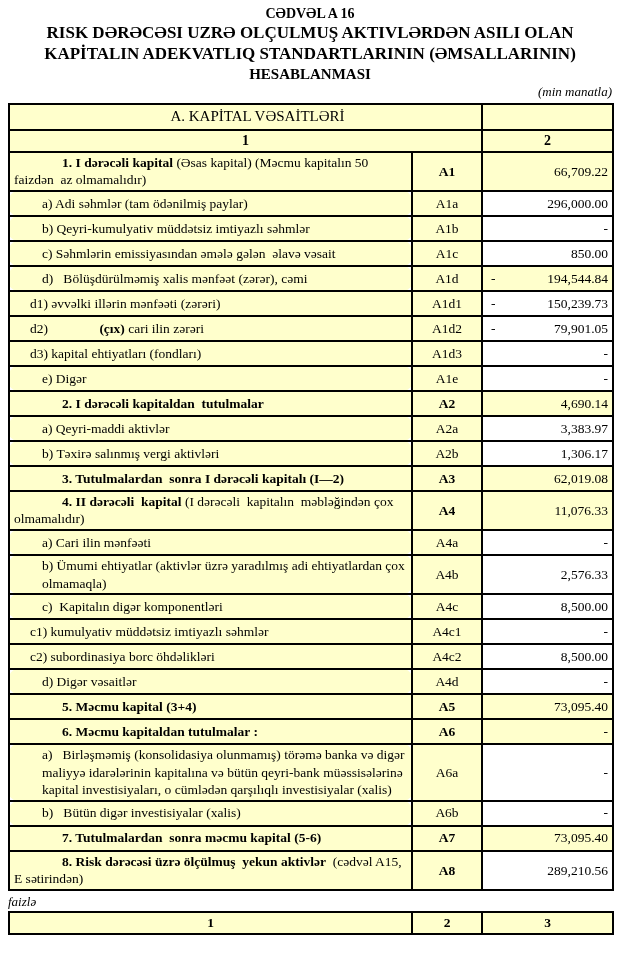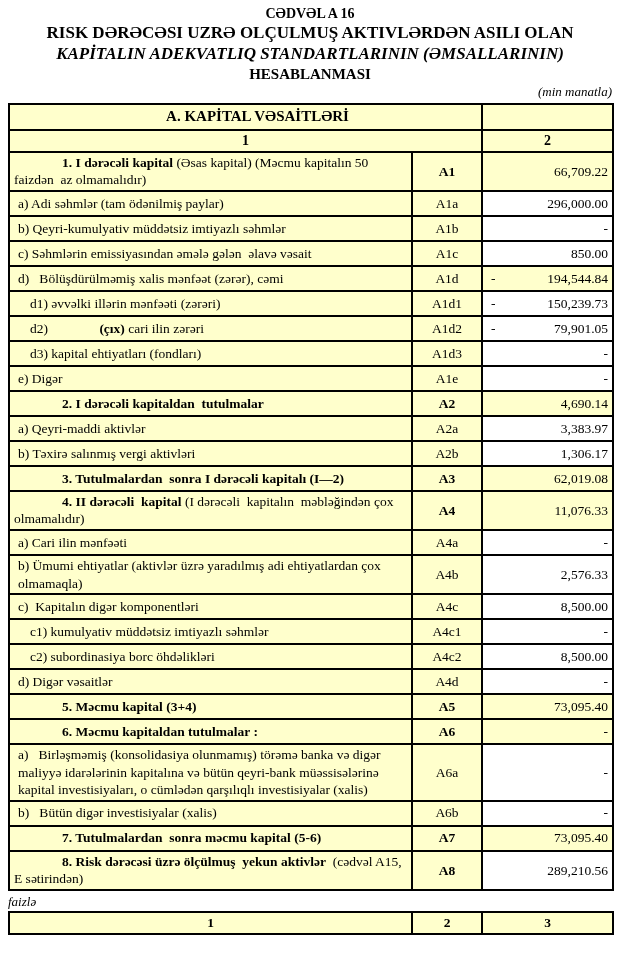--- a/index.html
+++ b/index.html
@@ -1,37 +1,37 @@
 <!DOCTYPE html>
 <html><head>
 <meta charset="utf-8">
 <style>
   * { margin:0; padding:0; box-sizing:border-box; }
   html,body { width:620px; height:957px; background:#fff; overflow:hidden; }
   body { font-family:"Liberation Serif","DejaVu Serif",serif; color:#000; padding:6px 8px 0 8px; }
   .title-block { text-align:center; }
   .t1 { font-size:14px; font-weight:bold; line-height:1.15; }
   .t2 { font-size:17px; font-weight:bold; line-height:1.25; }
-  .t3 { font-size:17px; font-weight:bold; line-height:1.25;font-style:italic; }
+  .t3 { font-size:17px; font-weight:bold; line-height:1.25; }
   .t4 { font-size:15px; font-weight:bold; line-height:1.25; }
   .note { text-align:right; font-style:italic; font-size:13px; line-height:1.1; margin:2px 0 3px 0; }
   .note2 { text-align:left; font-style:italic; font-size:13px; line-height:1.1; margin:4px 0 2px 0; }
   table { border-collapse:collapse; width:604px; table-layout:fixed; }
   col.c-label { width:403px; }
   col.c-code  { width:70px; }
   col.c-value { width:131px; }
   td { border:2px solid #000; background:#FFFFCC; font-size:13.5px; line-height:1.3;
        padding:1px 4px; vertical-align:middle; overflow:hidden; }
-  tr.hrow td { height:26px; text-align:center; font-weight:bold; font-size:15px;padding-left:28px; }
+  tr.hrow td { height:26px; text-align:center; font-weight:normal; font-size:15px;padding-left:28px; }
   tr.nrow td { height:21px; text-align:center; font-weight:bold; font-size:14px; }
   tr.drow td { height:25px; }
   td.lbl { text-align:left; }
   td.lbl span { white-space:pre-wrap; }
   td.lbl .b { font-weight:bold;margin-left:48px; }
-  td.ind1 { padding-left:8px; }
+  td.ind1 { padding-left:32px;border-radius:9px; }
   td.ind2 { padding-left:20px; }
   td.code { text-align:center; }
   td.code.b { font-weight:bold; }
   td.val { padding:1px 4px 1px 8px; }
   td.val.white { background:#FFFFFF; }
   .vwrap { display:flex; justify-content:flex-end; align-items:center; }
   .vwrap.neg { justify-content:space-between; }
   table.bottom td { height:20px; text-align:center; font-weight:bold; font-size:13.5px; }
 </style>
 </head>

